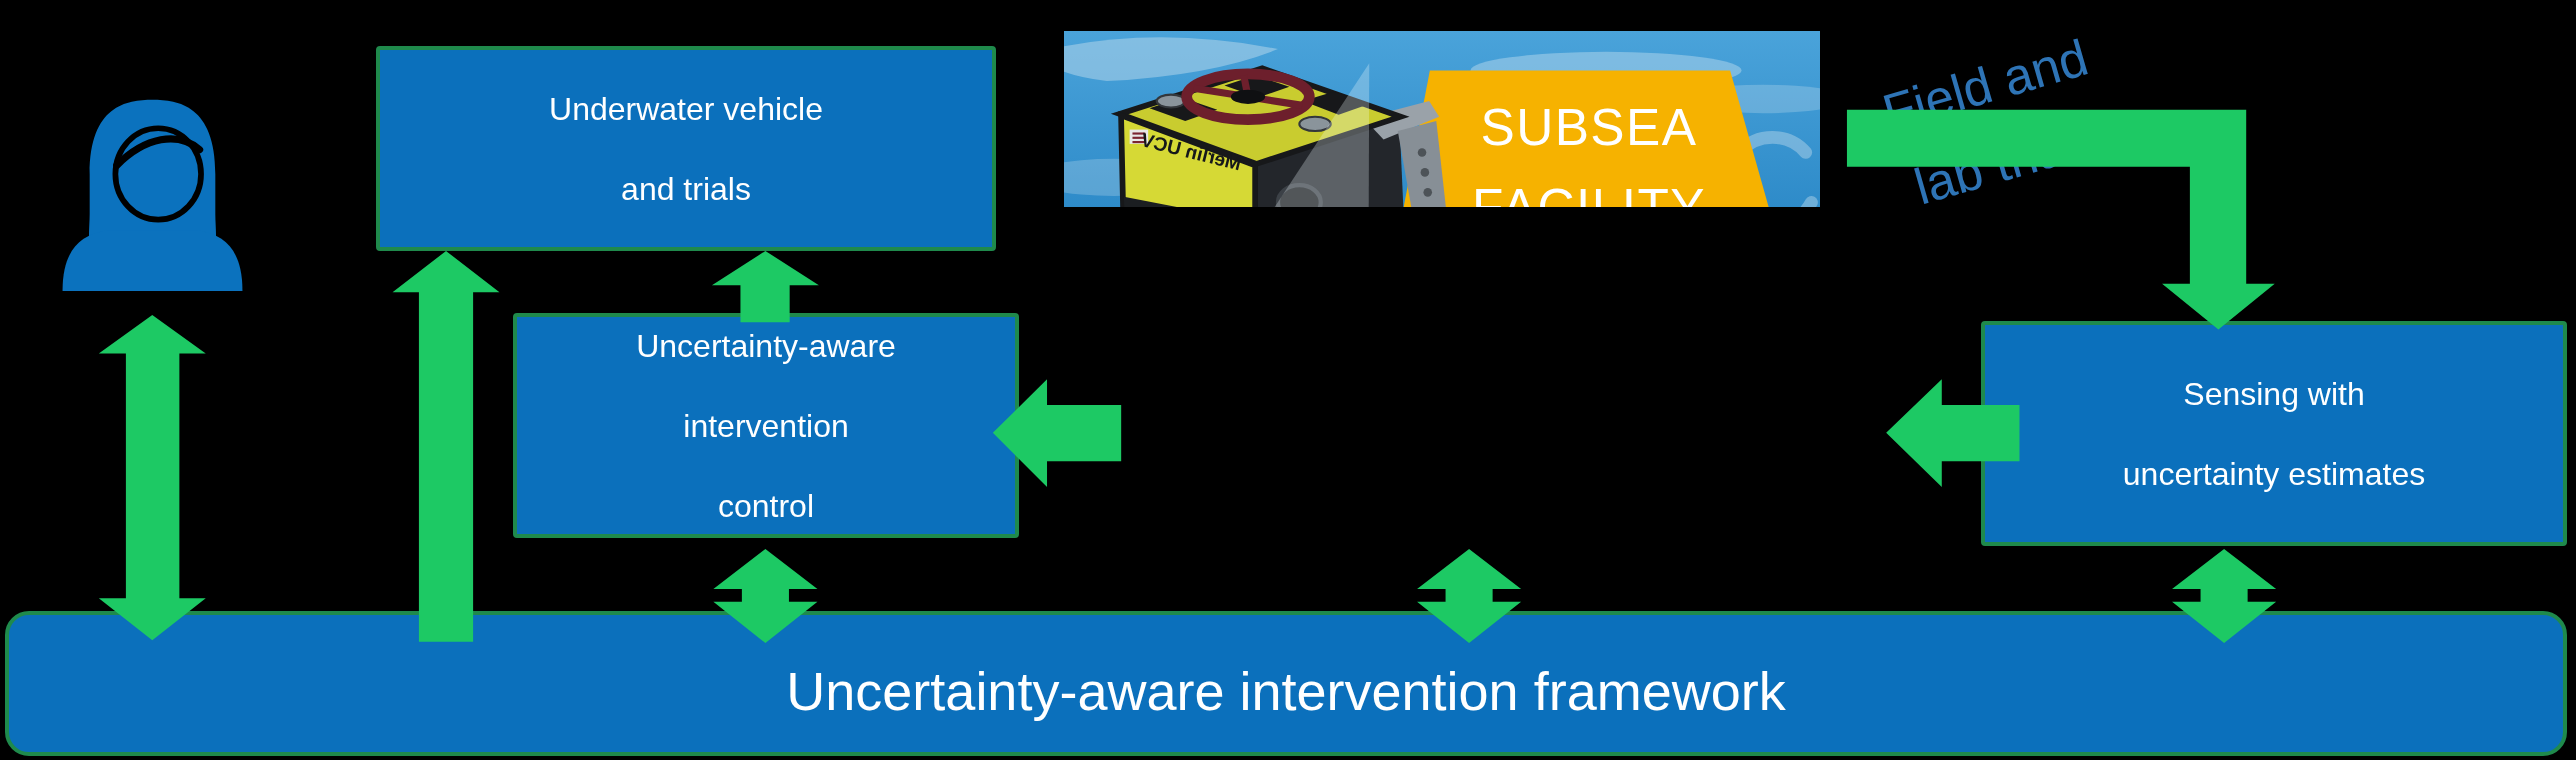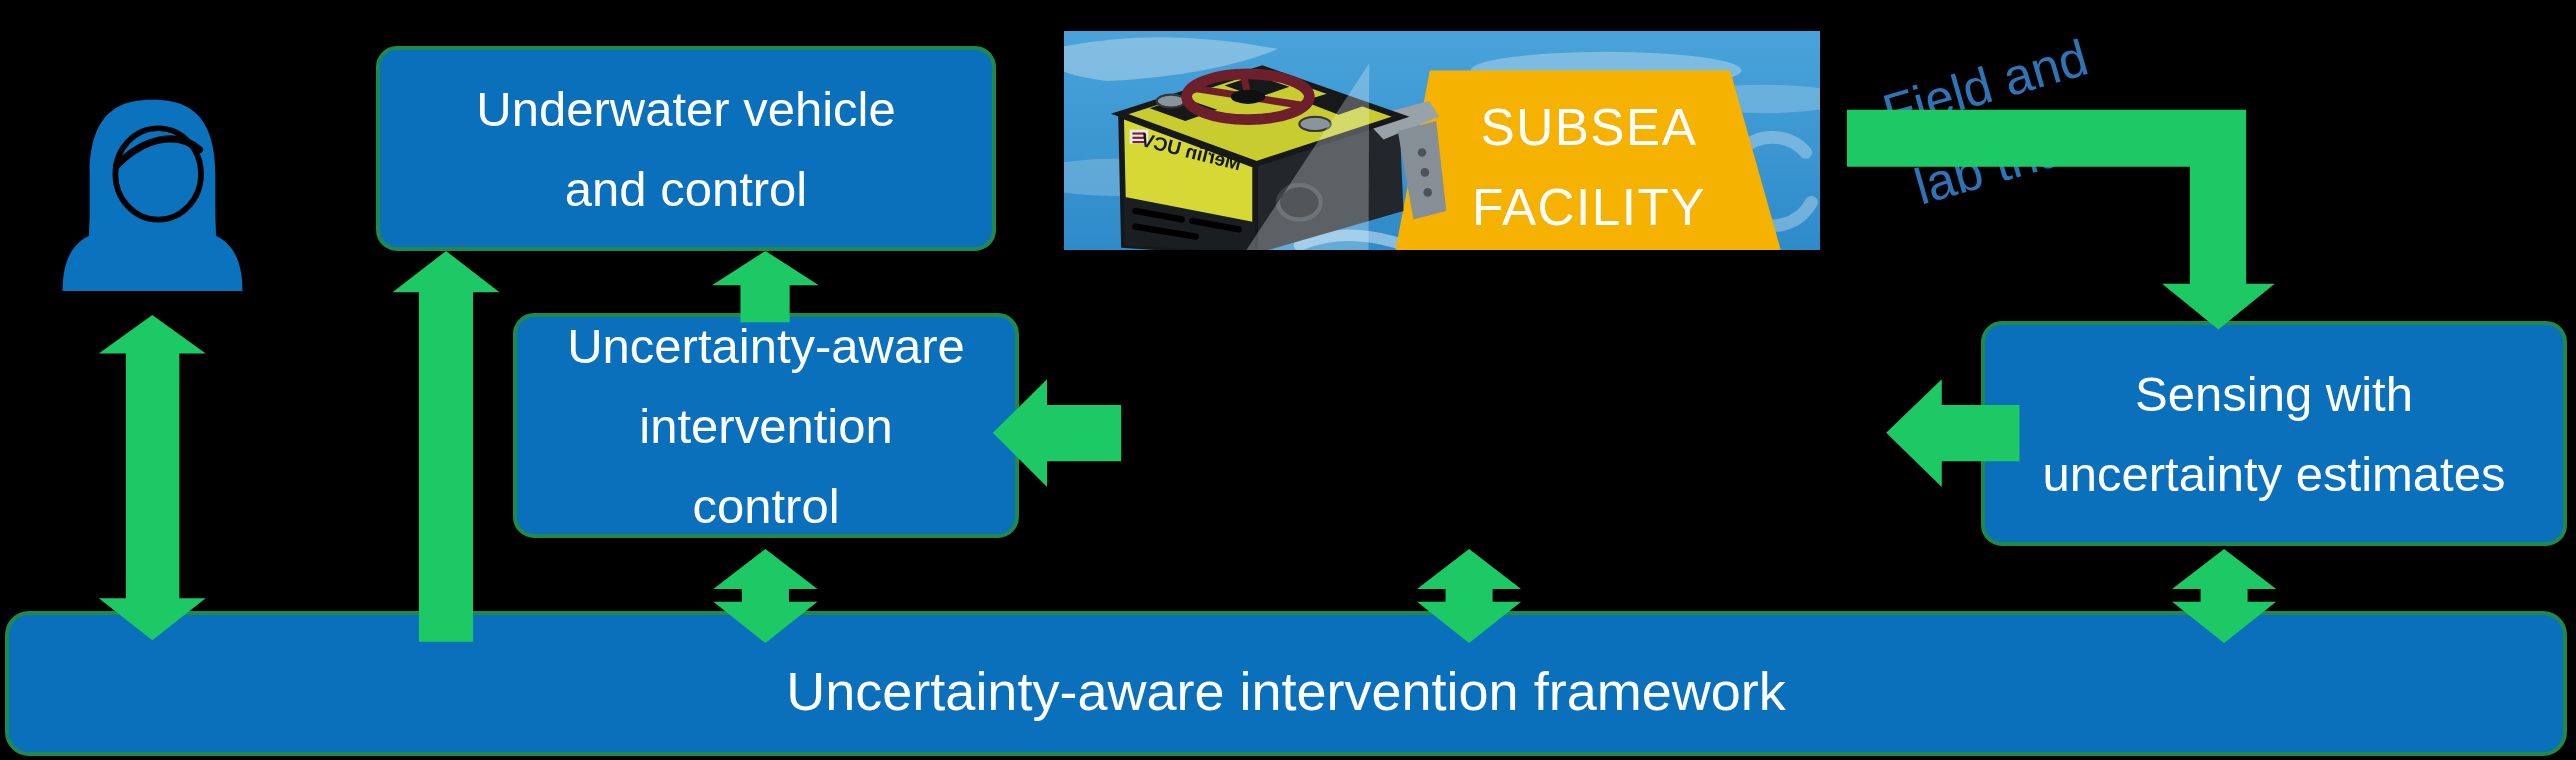--- a/index.html
+++ b/index.html
@@ -4,43 +4,43 @@
 <style>
   html,body{margin:0;padding:0;background:#000;}
   #canvas{
     position:relative;width:2576px;height:760px;background:#000;overflow:hidden;
     font-family:"Liberation Sans",sans-serif;
   }
   .box{
     position:absolute;box-sizing:border-box;
     background:var(--box-blue,#0b70bc);
     border:4.3px solid var(--border-green,#1f8a4c);
-    border-radius:21px;
+    border-radius:4px;
     display:flex;flex-direction:column;justify-content:center;align-items:center;
-    color:var(--text-white,#fff);font-size:49px;text-align:center;
+    color:var(--text-white,#fff);font-size:32px;text-align:center;
   }
   .box .line{display:block;line-height:80px;height:80px;white-space:nowrap;}
   #box-vehicle{left:376px;top:46px;width:620px;height:205px;}
   #box-manipulation{left:513px;top:313px;width:506px;height:225px;}
   #box-classification{left:1100px;top:321px;width:818px;height:225px;}
   #box-sensing{left:1981px;top:321px;width:586px;height:225px;}
   #bar-framework{
     left:5px;top:611px;width:2562px;height:145px;border-radius:24px;
     font-size:54px;padding-top:15.7px;
   }
   #bar-framework .line{line-height:71px;height:71px;}
   #field-label{
     position:absolute;left:1797px;top:44px;width:399px;
     transform:rotate(-16deg);
     color:var(--field-blue,#2e74b6);
     font-size:51px;line-height:80px;text-align:center;font-weight:400;
   }
   #field-label span{display:block;white-space:nowrap;}
   #scene-panel{
-    position:absolute;left:1064px;top:31px;width:756px;height:219px;
+    position:absolute;left:1064px;top:31px;width:756px;height:176px;
     background:linear-gradient(180deg,var(--water-top,#4aa3da) 0%,var(--water-bottom,#2e8bc9) 100%);
     overflow:hidden;
   }
   #arrows{position:absolute;left:0;top:0;pointer-events:none;}
   .arrow{fill:var(--arrow-green,#1dc964);}
   #person-icon{position:absolute;left:61px;top:74px;}
   .person-fill{fill:var(--person-blue,#0b72be);}
 </style>
 </head>
 <body>
@@ -50,21 +50,21 @@
   <svg id="person-icon" width="183" height="217" viewBox="0 0 256 304" aria-hidden="true">
     <path class="person-fill" d="M44,250 C36,244 40,214 40,196 L40,140 C40,44 92,36 128,36 C164,36 216,44 216,140
          L216,196 C216,214 220,244 212,250 C196,258 178,252 170,244 L86,244 C78,252 60,258 44,250 Z"></path>
     <ellipse class="person-fill" cx="136" cy="140" rx="60" ry="64" stroke="#000" stroke-width="8"></ellipse>
     <path d="M78,128 C118,88 164,80 194,106" fill="none" stroke="#000" stroke-width="10" stroke-linecap="round"></path>
     <path class="person-fill" d="M2,304 C2,252 22,226 64,219 L192,219 C234,226 254,252 254,304 Z"></path>
   </svg>
 
   <div class="box" id="box-vehicle">
     <span class="line">Underwater vehicle</span>
-    <span class="line">and control</span>
+    <span class="line">and trials</span>
   </div>
 
   <div id="scene-panel">
     <svg width="756" height="240" viewBox="0 0 1060 336" aria-hidden="true">
 
       <path fill="#bcd9ec" opacity="0.5" d="M-40,30 Q120,-10 300,25 Q210,62 60,70 Q-20,60 -40,30 Z"></path>
       <ellipse cx="760" cy="55" rx="190" ry="26" fill="#c2def0" opacity="0.45"></ellipse>
       <ellipse cx="980" cy="95" rx="120" ry="20" fill="#c2def0" opacity="0.3"></ellipse>
       <ellipse cx="70" cy="205" rx="120" ry="26" fill="#bcd9ec" opacity="0.3"></ellipse>
       <path d="M330,300 q60,-25 130,-5 q70,20 140,0" stroke="#cfe5f4" stroke-width="16" fill="none" opacity="0.55" stroke-linecap="round"></path>

